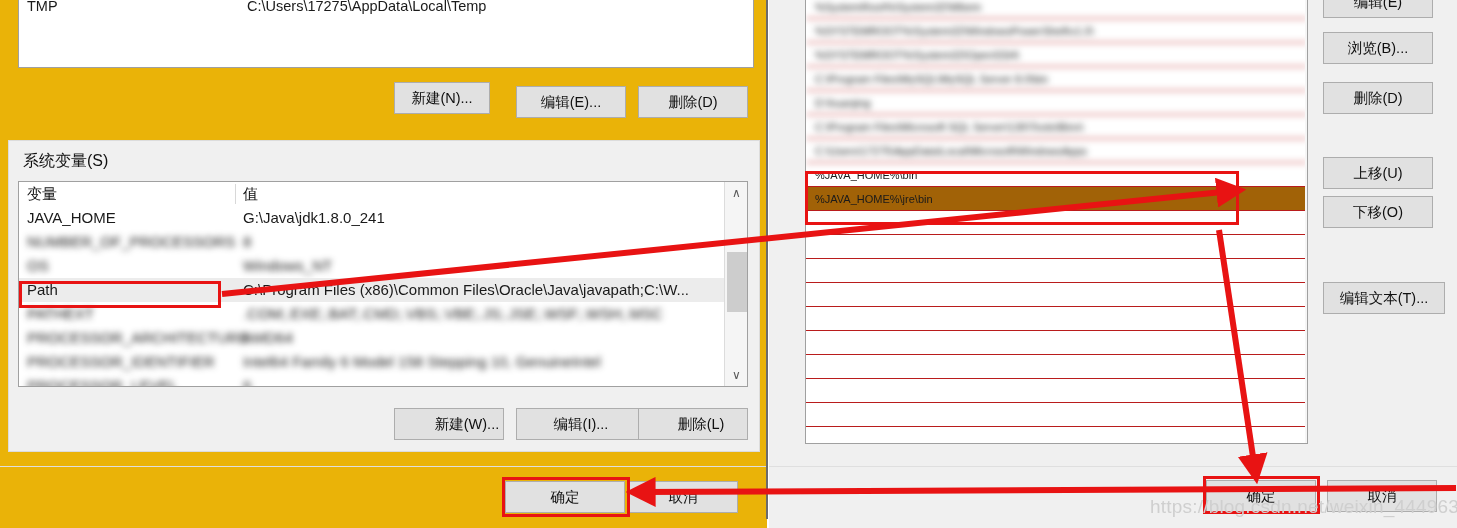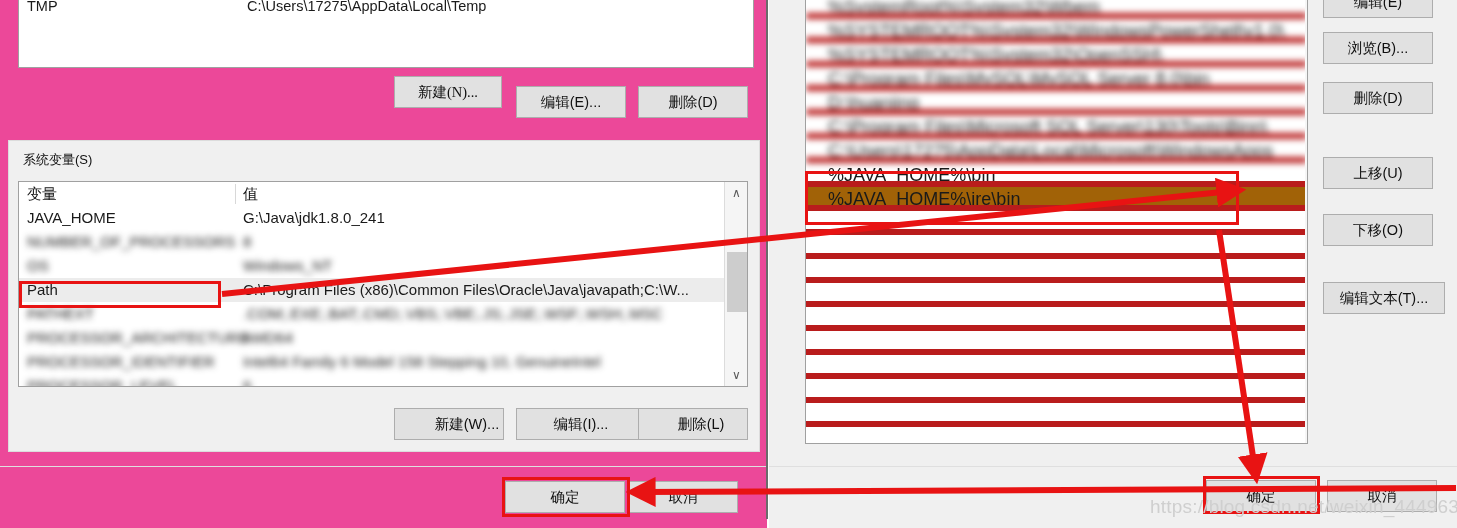--- a/index.html
+++ b/index.html
@@ -8,21 +8,21 @@
     width: 1457px; height: 528px;
     overflow: hidden;
     background: #ffffff;
     font-family: "Liberation Sans", "DejaVu Sans", sans-serif;
   }
   #root { position: relative; width: 1457px; height: 528px; }
 
   
   #left-window {
     position: absolute; left: 0; top: 0; width: 767px; height: 528px;
-    background: #ec4899;
+    background: #eab308;
   }
   #left-window-border-right {
     position: absolute; left: 766px; top: 0; width: 2px; height: 519px;
     background: #6b6b6b;
   }
 
   
   #user-list {
     position: absolute; left: 18px; top: -6px; width: 736px; height: 74px;
     background: #ffffff; border: 1px solid #a0a0a0;
@@ -39,34 +39,34 @@
     background: #e1e1e1;
     border: 1px solid #adadad;
     color: #101010;
     font-size: 14.5px;
     text-align: center;
     line-height: 30px;
     height: 32px;
     cursor: default;
     user-select: none;
   }
-  #btn-user-new  { left: 394px; top: 76px; width: 108px; font-family: Liberation Serif, serif; }
+  #btn-user-new  { left: 394px; top: 82px; width: 96px; }
   #btn-user-edit { left: 516px; top: 86px; width: 110px; }
   #btn-user-del  { left: 638px; top: 86px; width: 110px; }
 
   
   #sys-section {
     position: absolute; left: 8px; top: 140px; width: 752px; height: 312px;
     border: 1px solid #dcdcdc;
     background: #f0f0f0;
   }
   #sys-section-legend {
     position: absolute; left: 18px; top: 151px;
     background: #f0f0f0; padding: 0 5px;
-    font-size: 13px; color: #101010;
+    font-size: 16px; color: #101010;
   }
 
   #sys-list {
     position: absolute; left: 18px; top: 181px; width: 730px; height: 206px;
     background: #ffffff; border: 1px solid #a0a0a0;
     overflow: hidden;
   }
   #sys-list-inner { position: relative; width: 706px; height: 204px; }
   .sysrow {
     position: relative; height: 24px; line-height: 24px;
@@ -116,38 +116,38 @@
   #right-window {
     position: absolute; left: 769px; top: 0; width: 688px; height: 528px;
     background: #f0f0f0;
   }
   #path-list {
     position: absolute; left: 36px; top: -6px; width: 503px; height: 450px;
     background: #ffffff; border: 1px solid #a0a0a0; overflow: hidden;
   }
   .pathrow {
     position: relative; height: 24px; line-height: 24px;
-    font-size: 18px; color: #1a1a1a;
-    padding-left: 22px; white-space: nowrap; overflow: hidden;
-    border-bottom: 6px solid #b91c1c;
+    font-size: 11px; color: #1a1a1a;
+    padding-left: 9px; white-space: nowrap; overflow: hidden;
+    border-bottom: 1px solid #b91c1c;
   }
   .pathrow.alt { background: #a16207; }
   .pathrow.empty { color: transparent; }
 
   #path-scrollgutter {
     position: absolute; right: 0; top: 0; width: 2px; height: 448px;
     background: #f6f6f6;
   }
 
   .rbtn { position: absolute; left: 554px; width: 110px; }
   #btn-r-edit   { top: -14px; }
   #btn-r-browse { top: 32px; }
   #btn-r-delete { top: 82px; }
   #btn-r-up     { top: 157px; }
-  #btn-r-down   { top: 214px; }
+  #btn-r-down   { top: 196px; }
   #btn-r-edittxt{ top: 282px; width: 122px; left: 554px; }
 
   #right-footer-sep {
     position: absolute; left: 0; top: 466px; width: 688px; height: 1px;
     background: #dfdfdf;
   }
   #btn-right-ok     { left: 1206px; top: 480px; width: 110px; }
   #btn-right-cancel { left: 1327px; top: 480px; width: 110px; }
 
   

